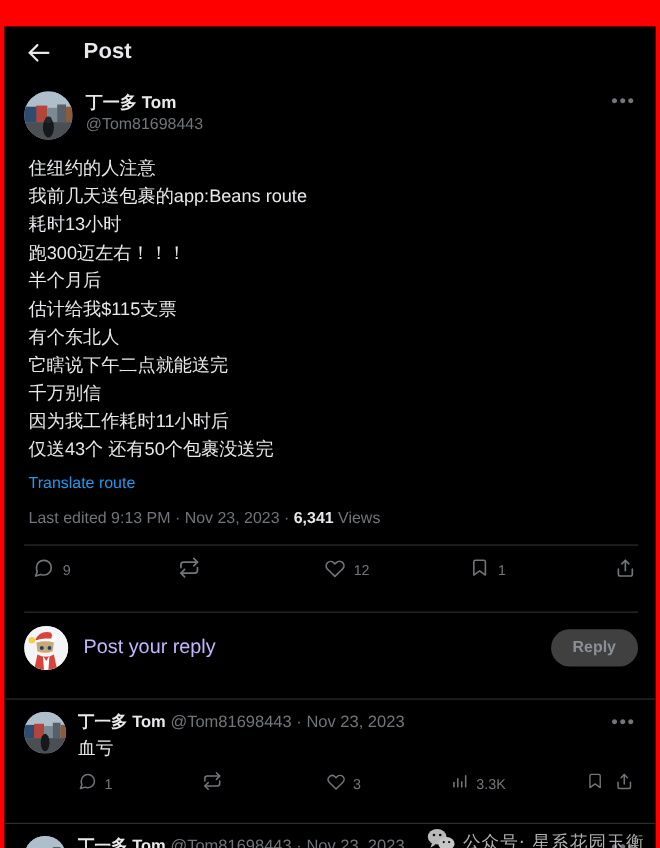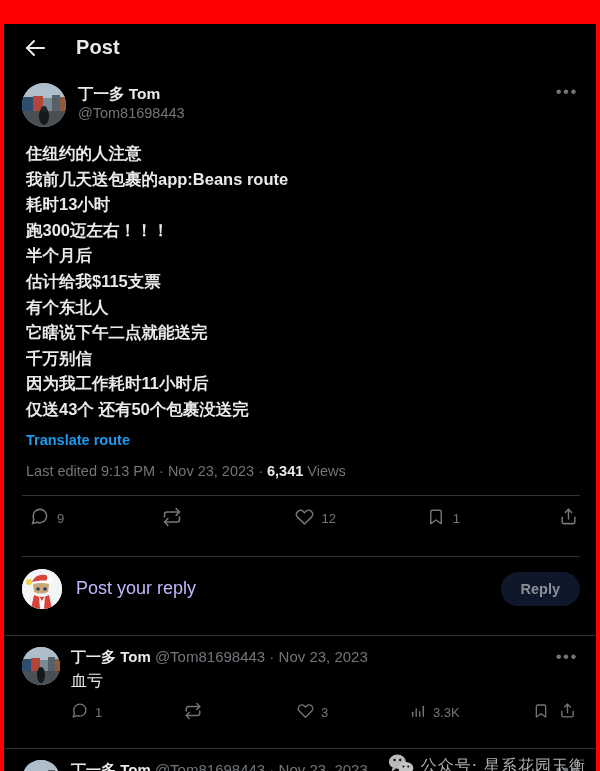--- a/index.html
+++ b/index.html
@@ -90,21 +90,20 @@
     font-size: 17px;
     letter-spacing: 1.5px;
     line-height: 10px;
     cursor: pointer;
     user-select: none;
   }
 
   
   .post-body {
     padding: 14px 16px 0 22px;
-    font-weight: bold;
   }
   .post-line {
     font-size: 16.5px;
     color: #e7e9ea;
     line-height: 25.6px;
     white-space: pre-wrap;
     word-break: break-word;
   }
   .translate-link {
     display: inline-block;
@@ -157,21 +156,21 @@
     gap: 14px;
   }
   .composer .avatar { width: 40px; height: 40px; flex: 0 0 40px; background: #dfe3e6; }
   .composer-input {
     flex: 1;
     font-size: 18px;
     color: #c4b5fd;
     cursor: text;
   }
   .reply-btn {
-    background: #0f172a;
+    background: #404040;
     color: #8a9096;
     border: none;
     border-radius: 20px;
     padding: 9px 20px;
     font-size: 14.5px;
     font-weight: bold;
     font-family: "Liberation Sans", sans-serif;
     cursor: pointer;
   }
 

